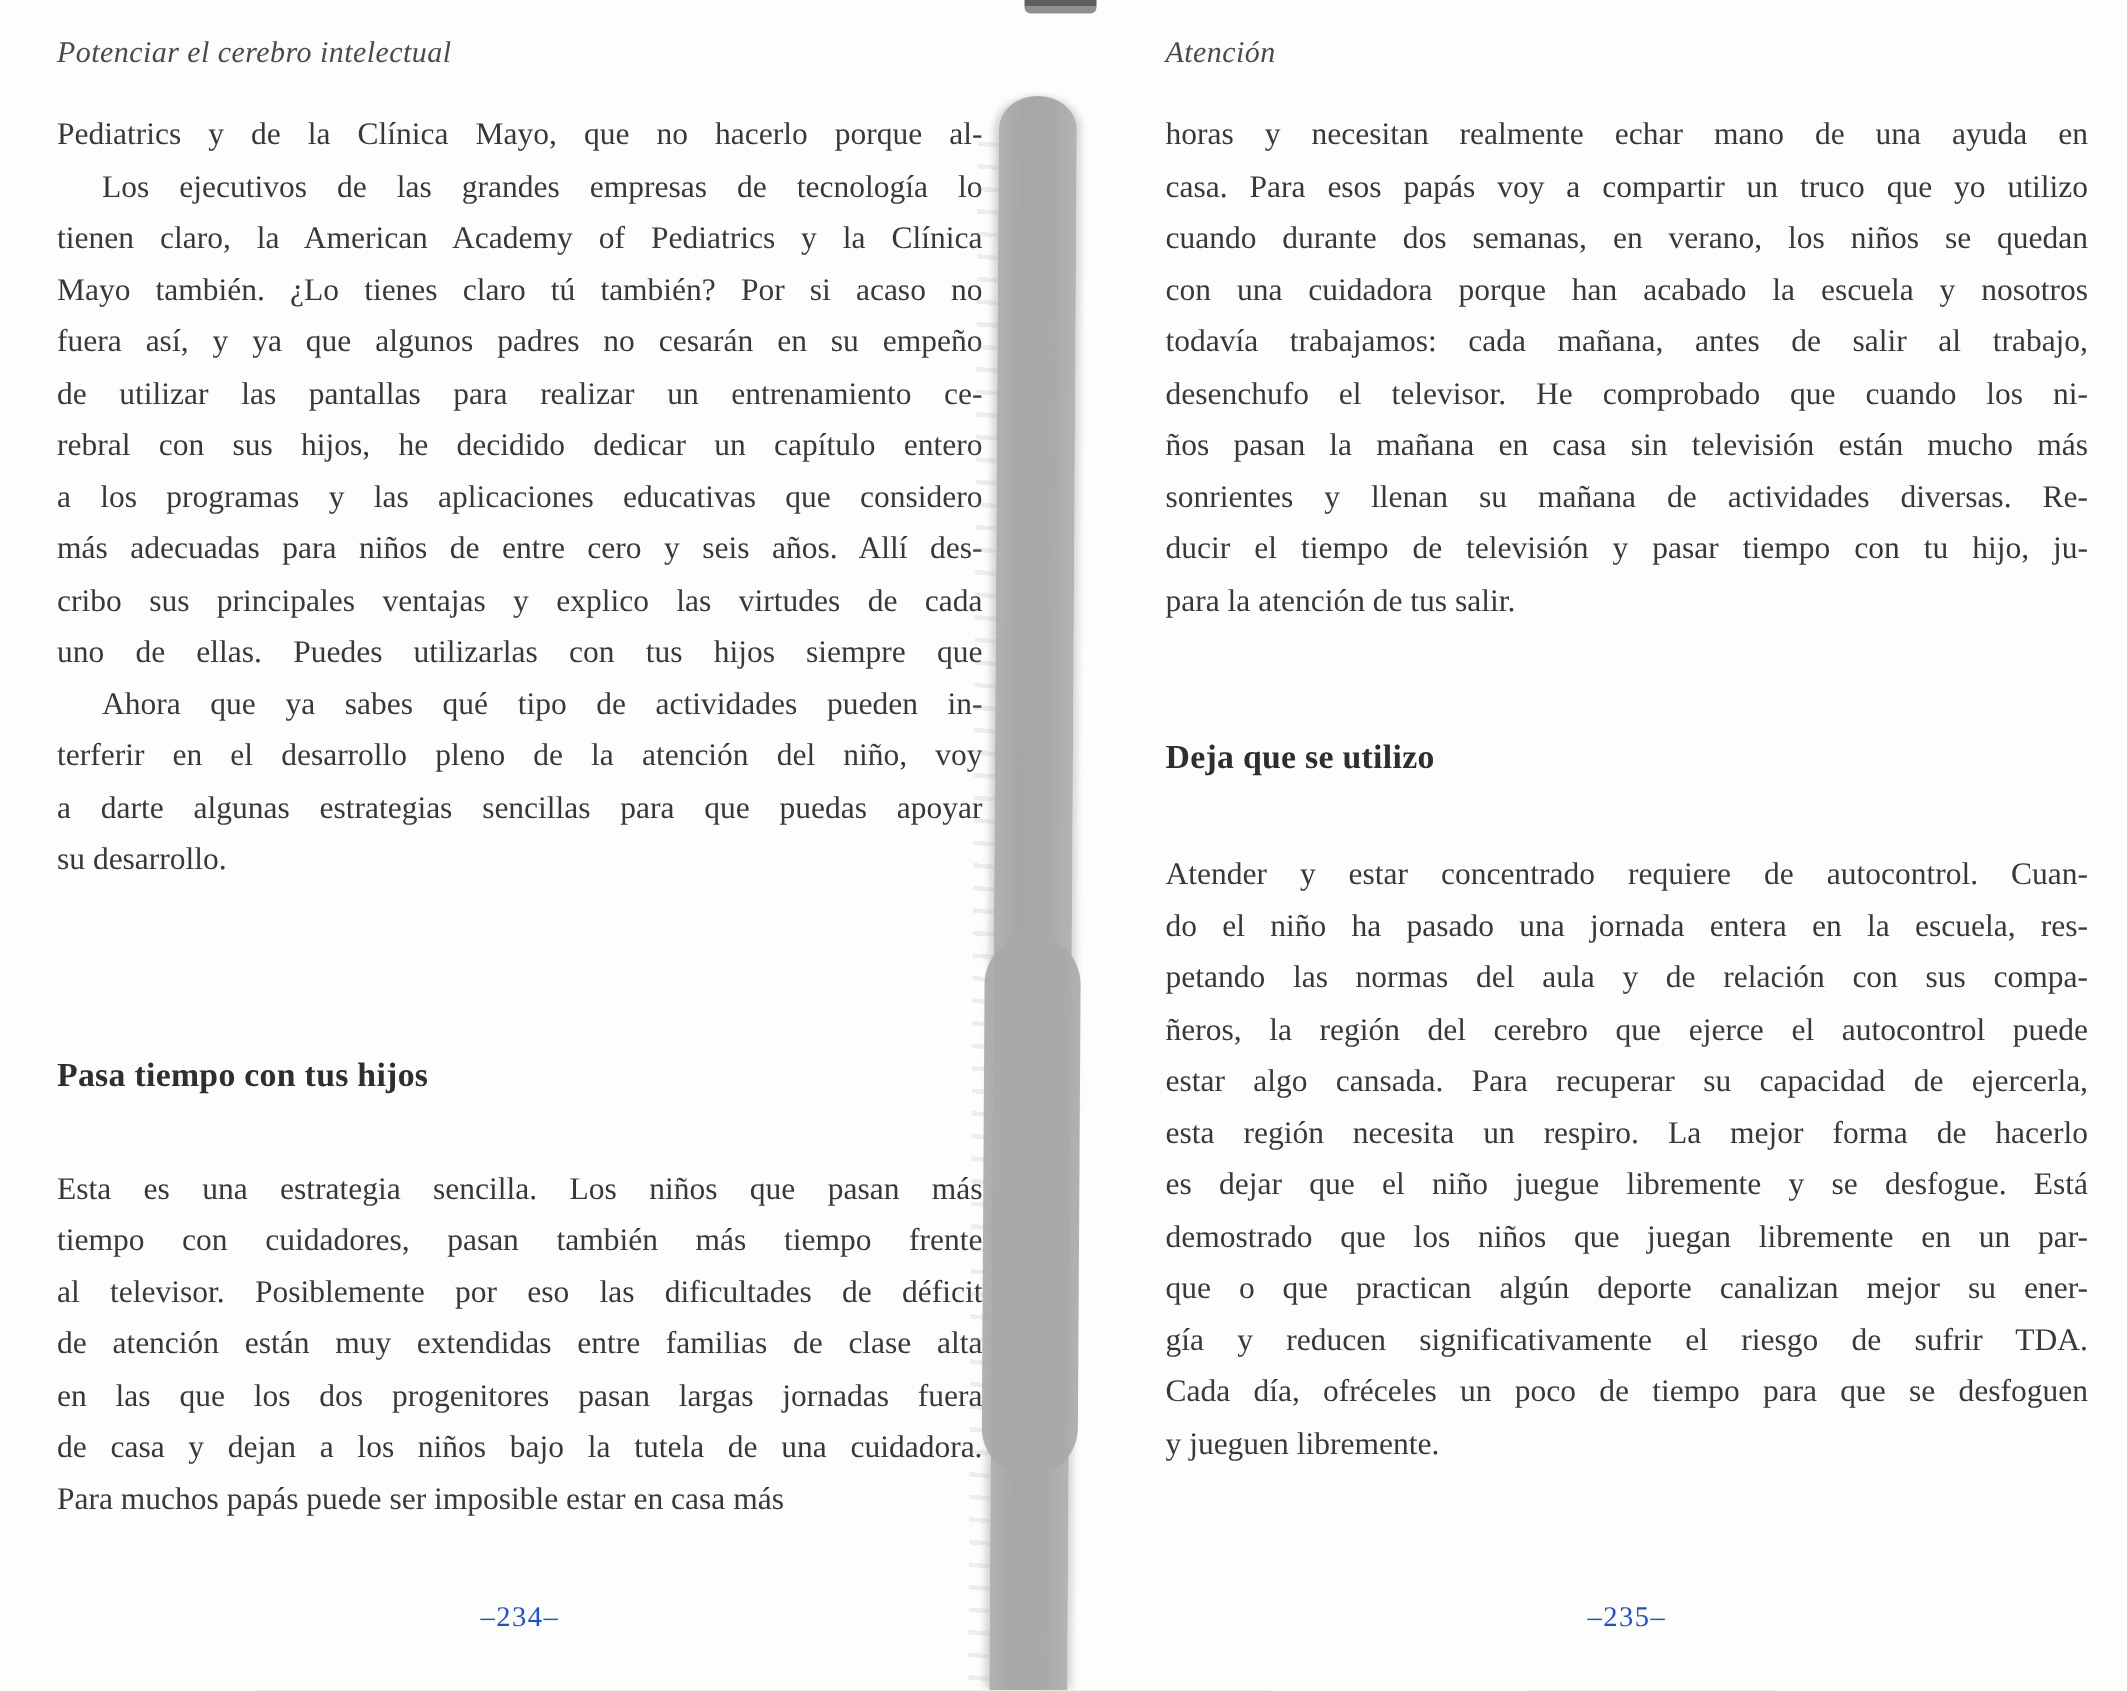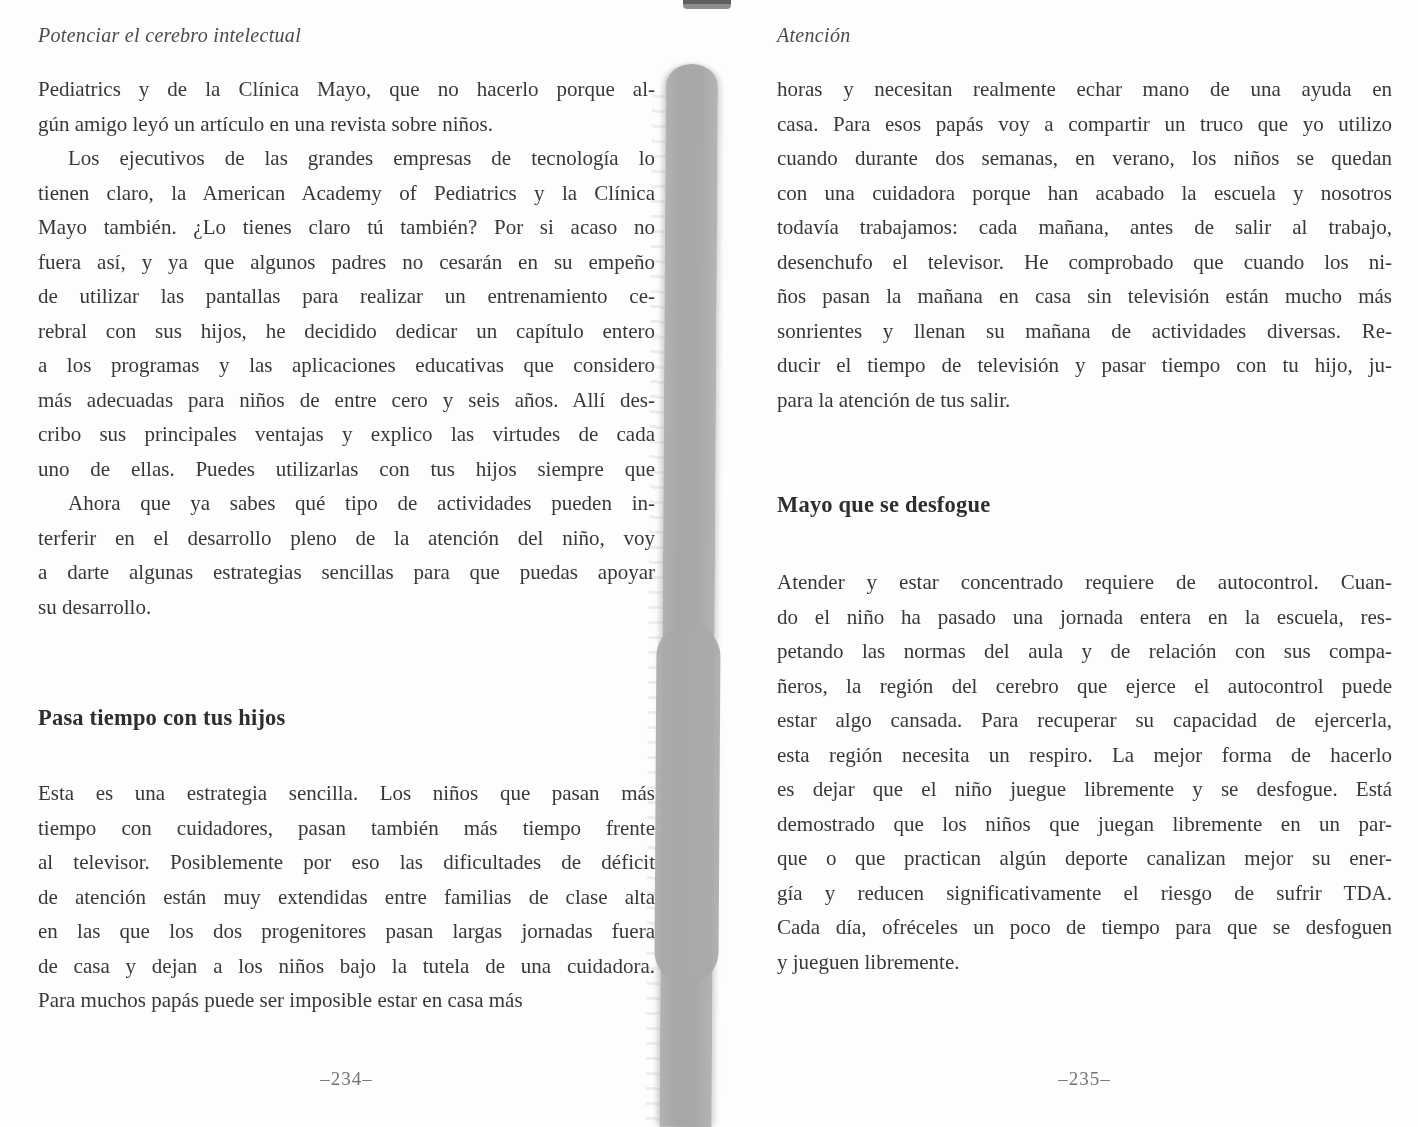--- a/index.html
+++ b/index.html
@@ -38,27 +38,27 @@
   .line.last{text-align-last:left;}
   .line.indent{text-indent:30px;}
 
   .section-heading{
     font-size:22.5px;
     font-weight:bold;
     color:#2e2e2e;
     line-height:28px;
     letter-spacing:.2px;
   }
-  #left-col .section-heading{margin-top:80px;margin-bottom:44px;}
+  #left-col .section-heading{margin-top:113px;margin-bottom:44px;}
   #right-col .section-heading{margin-top:74px;margin-bottom:46px;}
 
   .folio{
     position:absolute;top:1068px;left:0;right:0;
     text-align:center;
-    font-size:19px;color:#737373;
+    font-size:19px;color:#1d4ed8;
     letter-spacing:1px;
   }
 
   
   #gutter-band{
     position:absolute;
     left:666px;top:64px;
     width:52px;height:1063px;
     background:linear-gradient(to right,#b2b2b2 0%,#a7a7a7 30%,#a9a9a9 70%,#b4b4b4 100%);
     border-radius:26px 26px 0 0 / 22px 22px 0 0;
@@ -90,21 +90,20 @@
 <body>
 
 <div id="scan">
 
   <div class="page-col" id="left-col">
     <div class="running-head">Potenciar el cerebro intelectual</div>
 
     <div class="body-block">
       <div>
           <div class="line">Pediatrics y de la Clínica Mayo, que no hacerlo porque al-</div>
-          <div class="line last">gún amigo leyó un artículo en una revista sobre niños.</div>
           <div class="line indent">Los ejecutivos de las grandes empresas de tecnología lo</div>
           <div class="line">tienen claro, la American Academy of Pediatrics y la Clínica</div>
           <div class="line">Mayo también. ¿Lo tienes claro tú también? Por si acaso no</div>
           <div class="line">fuera así, y ya que algunos padres no cesarán en su empeño</div>
           <div class="line">de utilizar las pantallas para realizar un entrenamiento ce-</div>
           <div class="line">rebral con sus hijos, he decidido dedicar un capítulo entero</div>
           <div class="line">a los programas y las aplicaciones educativas que considero</div>
           <div class="line">más adecuadas para niños de entre cero y seis años. Allí des-</div>
           <div class="line">cribo sus principales ventajas y explico las virtudes de cada</div>
           <div class="line">uno de ellas. Puedes utilizarlas con tus hijos siempre que</div>
@@ -140,21 +139,21 @@
           <div class="line">cuando durante dos semanas, en verano, los niños se quedan</div>
           <div class="line">con una cuidadora porque han acabado la escuela y nosotros</div>
           <div class="line">todavía trabajamos: cada mañana, antes de salir al trabajo,</div>
           <div class="line">desenchufo el televisor. He comprobado que cuando los ni-</div>
           <div class="line">ños pasan la mañana en casa sin televisión están mucho más</div>
           <div class="line">sonrientes y llenan su mañana de actividades diversas. Re-</div>
           <div class="line">ducir el tiempo de televisión y pasar tiempo con tu hijo, ju-</div>
           <div class="line last">para la atención de tus salir.</div>
         </div>
 
-      <div class="section-heading">Mayo que se desfogue</div>
+      <div class="section-heading">Deja que se utilizo</div>
 
       <div>
           <div class="line">Atender y estar concentrado requiere de autocontrol. Cuan-</div>
           <div class="line">do el niño ha pasado una jornada entera en la escuela, res-</div>
           <div class="line">petando las normas del aula y de relación con sus compa-</div>
           <div class="line">ñeros, la región del cerebro que ejerce el autocontrol puede</div>
           <div class="line">estar algo cansada. Para recuperar su capacidad de ejercerla,</div>
           <div class="line">esta región necesita un respiro. La mejor forma de hacerlo</div>
           <div class="line">es dejar que el niño juegue libremente y se desfogue. Está</div>
           <div class="line">demostrado que los niños que juegan libremente en un par-</div>

